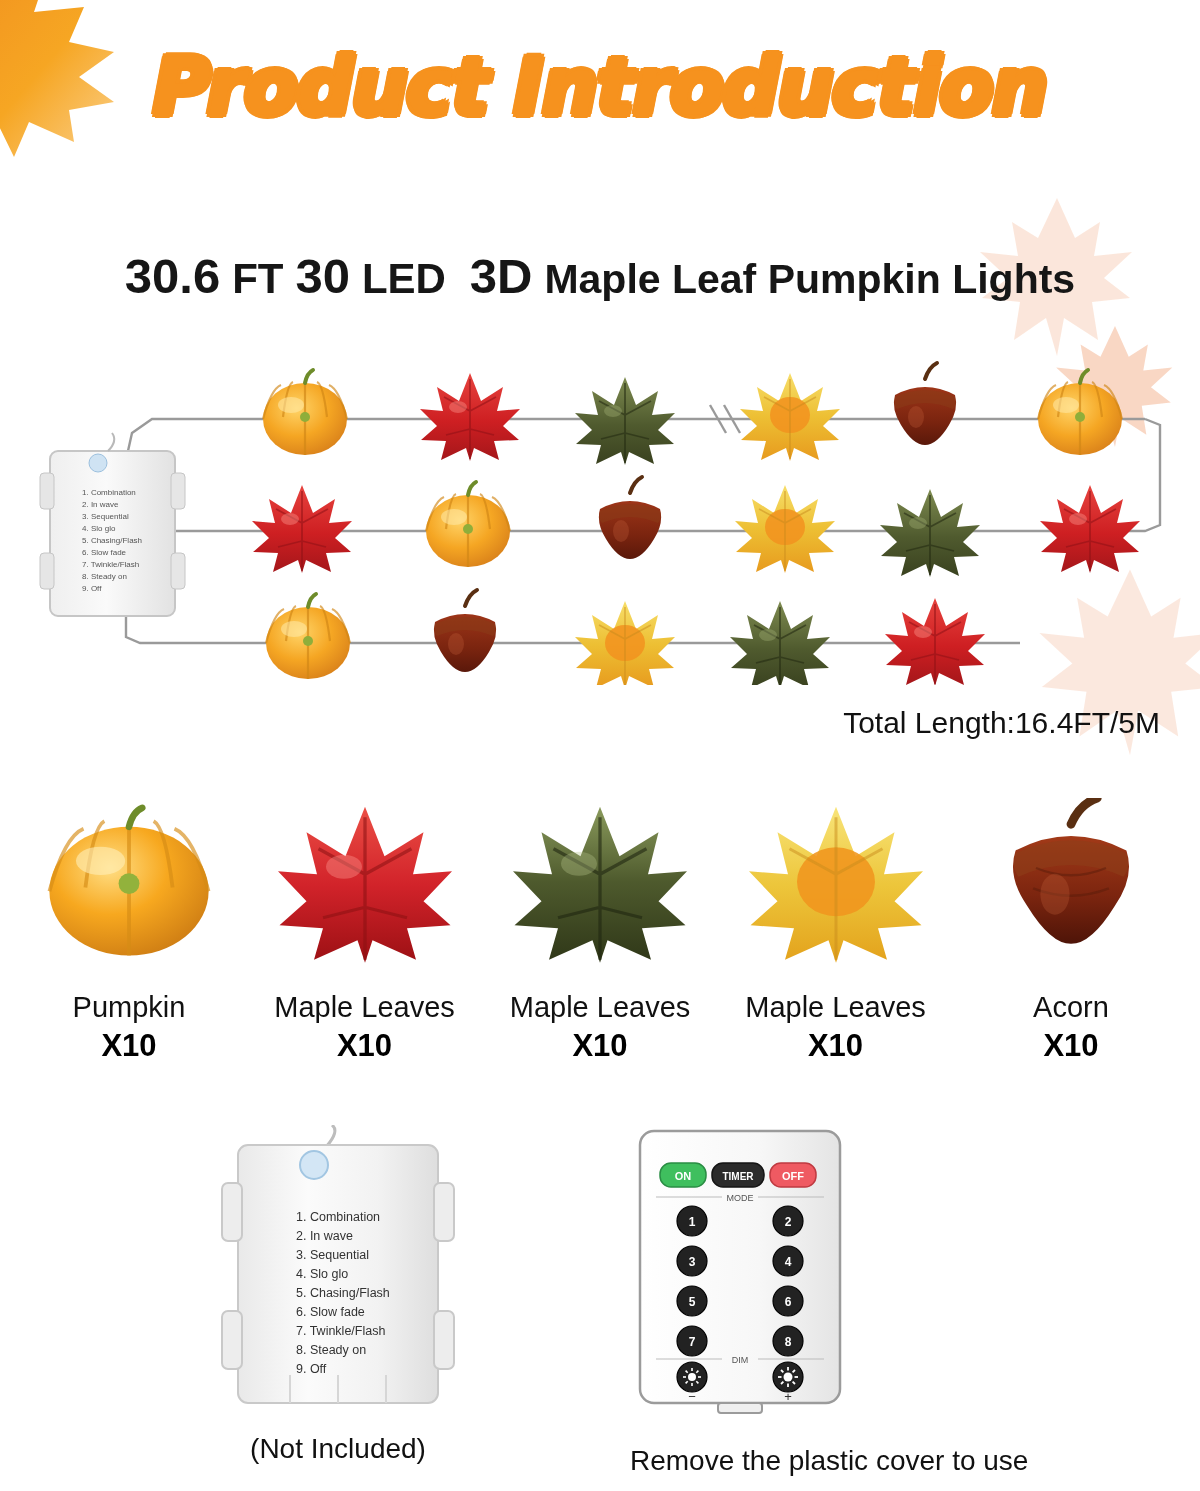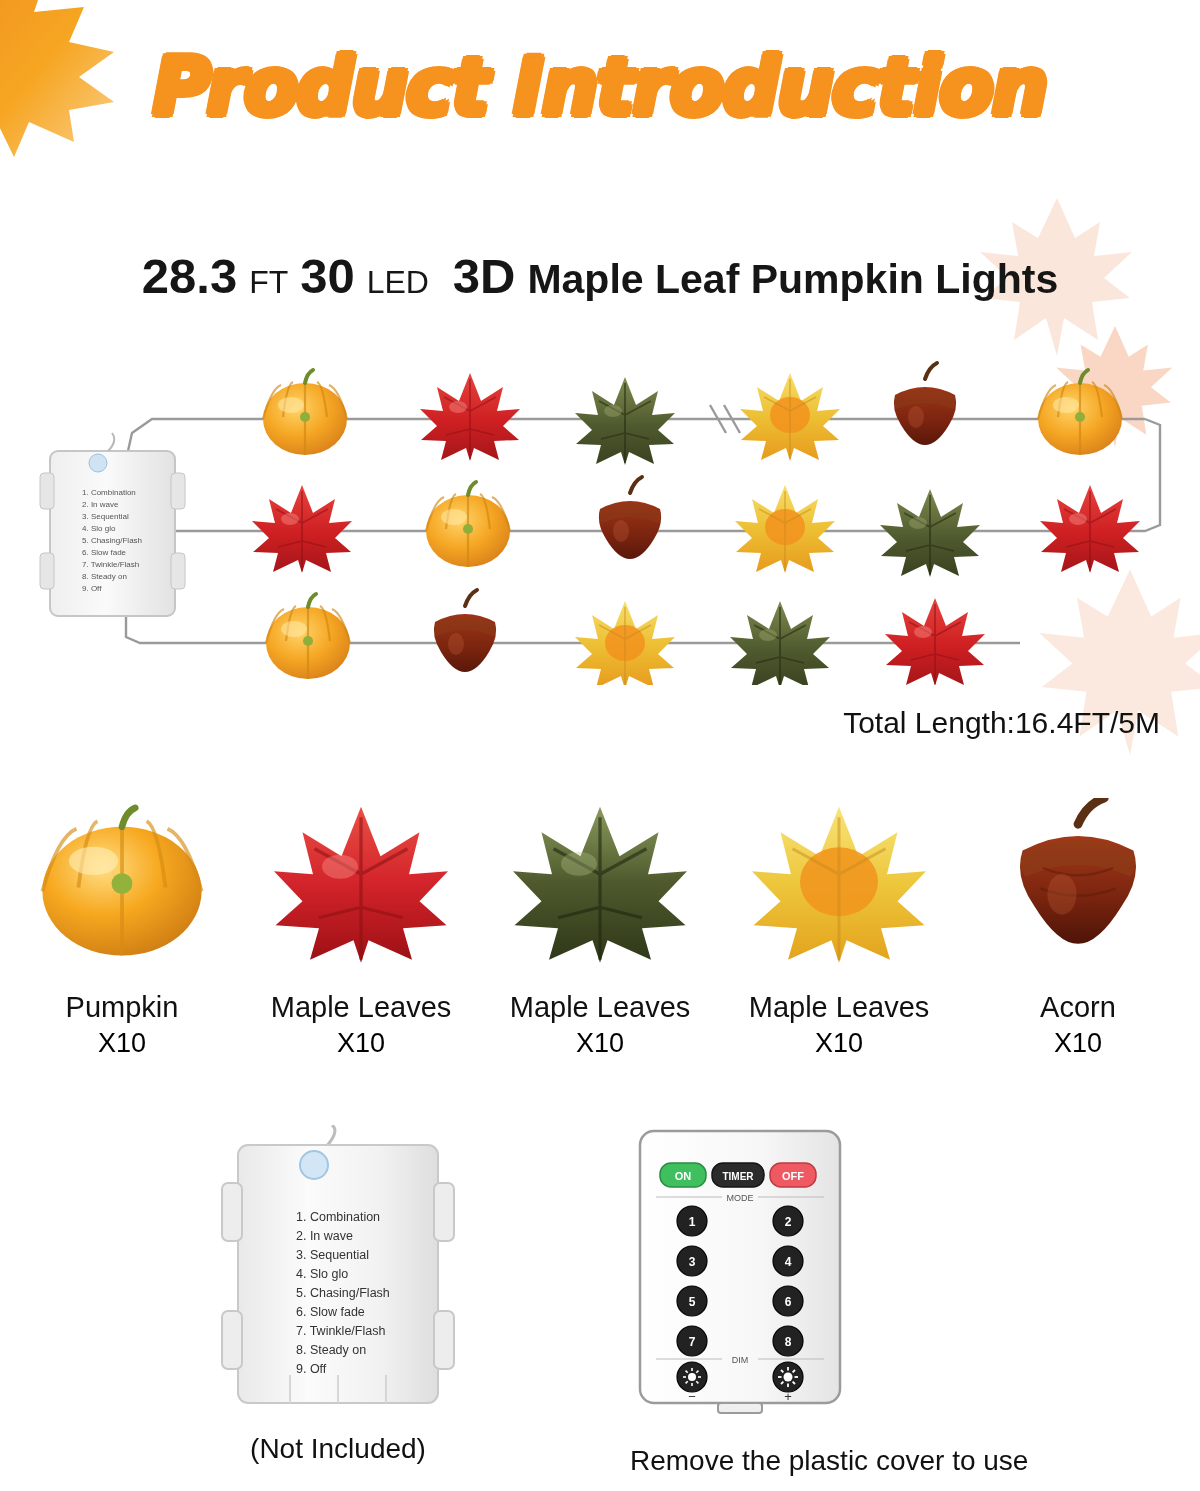--- a/index.html
+++ b/index.html
@@ -54,21 +54,21 @@
     position: absolute;
     top: 248px;
     left: 0;
     width: 1200px;
     text-align: center;
     font-size: 43px;
     color: #161616;
     white-space: nowrap;
   }
   .headline .big { font-weight: bold; font-size: 49px; }
-  .headline .med { font-weight: normal; font-size: 32px; }
+  .headline .med { font-weight: bold; font-size: 42px; }
   .headline .reg { font-weight: bold; font-size: 41px; }
 
   
   #string-diagram {
     position: absolute;
     top: 355px;
     left: 20px;
     width: 1160px;
     height: 330px;
   }
@@ -82,37 +82,37 @@
   }
 
   
   .parts-row {
     position: absolute;
     top: 795px;
     left: 0;
     width: 1200px;
     display: flex;
     justify-content: space-between;
-    padding: 0 22px;
+    padding: 0 29px;
   }
   .part {
     width: 200px;
     text-align: center;
   }
   .part-img { height: 180px; display: flex; align-items: center; justify-content: center; }
   .part-name {
     margin-top: 16px;
     font-size: 29px;
     color: #111;
     white-space: nowrap;
   }
   .part-qty {
     margin-top: 4px;
-    font-size: 27px;
-    font-weight: normal;
+    font-size: 31px;
+    font-weight: bold;
     color: #000;
   }
 
   
   .bottom-row {
     position: absolute;
     top: 1125px;
     left: 0;
     width: 1200px;
     height: 360px;
@@ -168,21 +168,21 @@
 <svg class="deco-leaf" id="leaf-br" width="200" height="200" viewBox="0 0 170 170">
   <path fill="#F3AF8C" d="M85,8 L103,48 L128,32 L122,66 L160,62 L132,88 L158,108 L120,112
     L126,150 L92,128 L85,166 L74,128 L42,150 L48,112 L10,108 L36,88 L8,62 L46,66 L40,32 L66,48 Z"></path>
 </svg>
 
 <div class="title-wrap">
   <div class="title">Product Introduction</div>
 </div>
 
 <div class="headline">
-  <span class="big">28.3</span><span>&nbsp;</span><span class="med">FT</span><span>&nbsp;</span><span class="big">30</span><span>&nbsp;</span><span class="med">LED</span><span>&nbsp;&nbsp;</span><span class="big">3D</span><span>&nbsp;</span><span class="reg">Maple Leaf Pumpkin Lights</span>
+  <span class="big">30.6</span><span>&nbsp;</span><span class="med">FT</span><span>&nbsp;</span><span class="big">30</span><span>&nbsp;</span><span class="med">LED</span><span>&nbsp;&nbsp;</span><span class="big">3D</span><span>&nbsp;</span><span class="reg">Maple Leaf Pumpkin Lights</span>
 </div>
 
 <svg id="string-diagram" viewBox="0 0 1160 330">
   <defs>
 
     <radialGradient id="pumpGrad" cx="40%" cy="35%" r="70%">
       <stop offset="0%" stop-color="#FFD468"></stop>
       <stop offset="55%" stop-color="#F5A623"></stop>
       <stop offset="100%" stop-color="#D9811A"></stop>
     </radialGradient>

